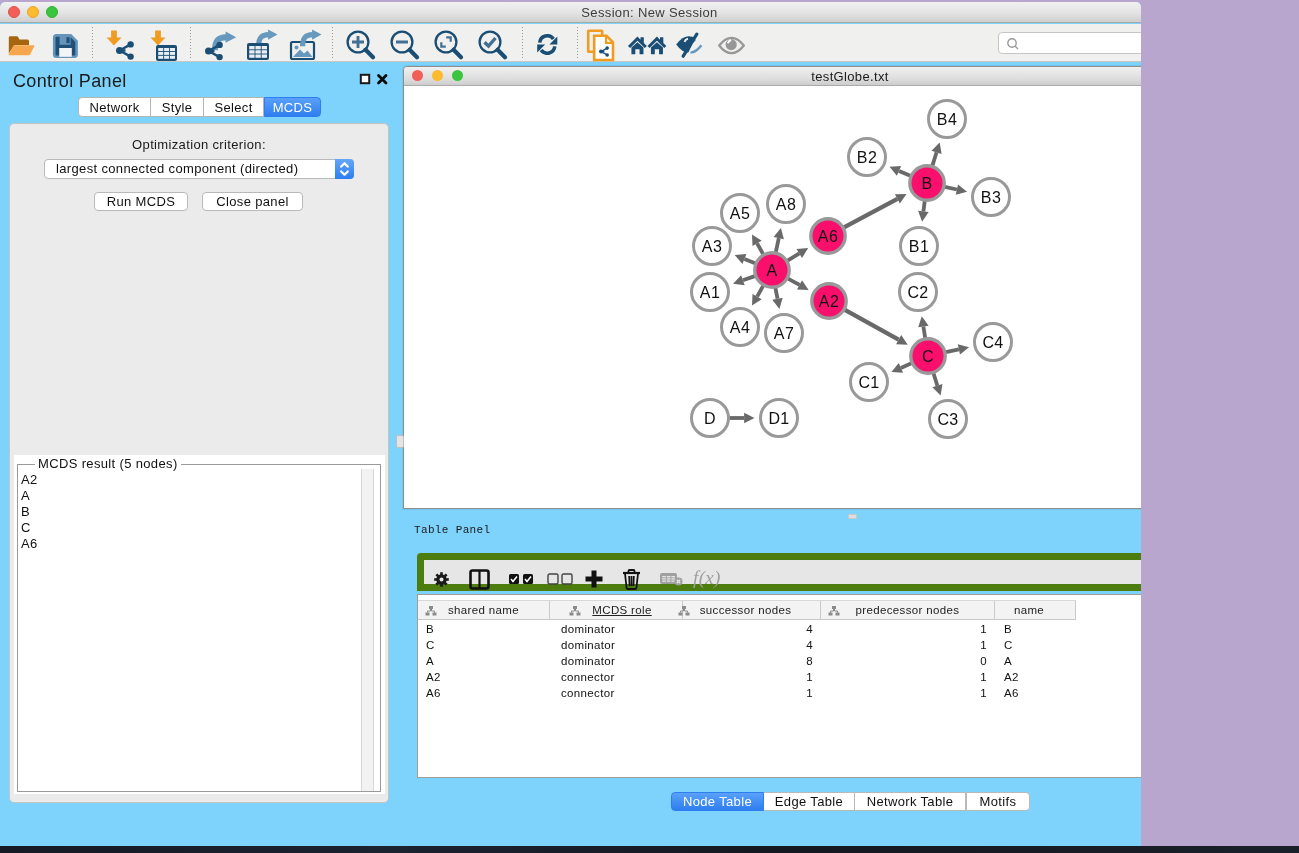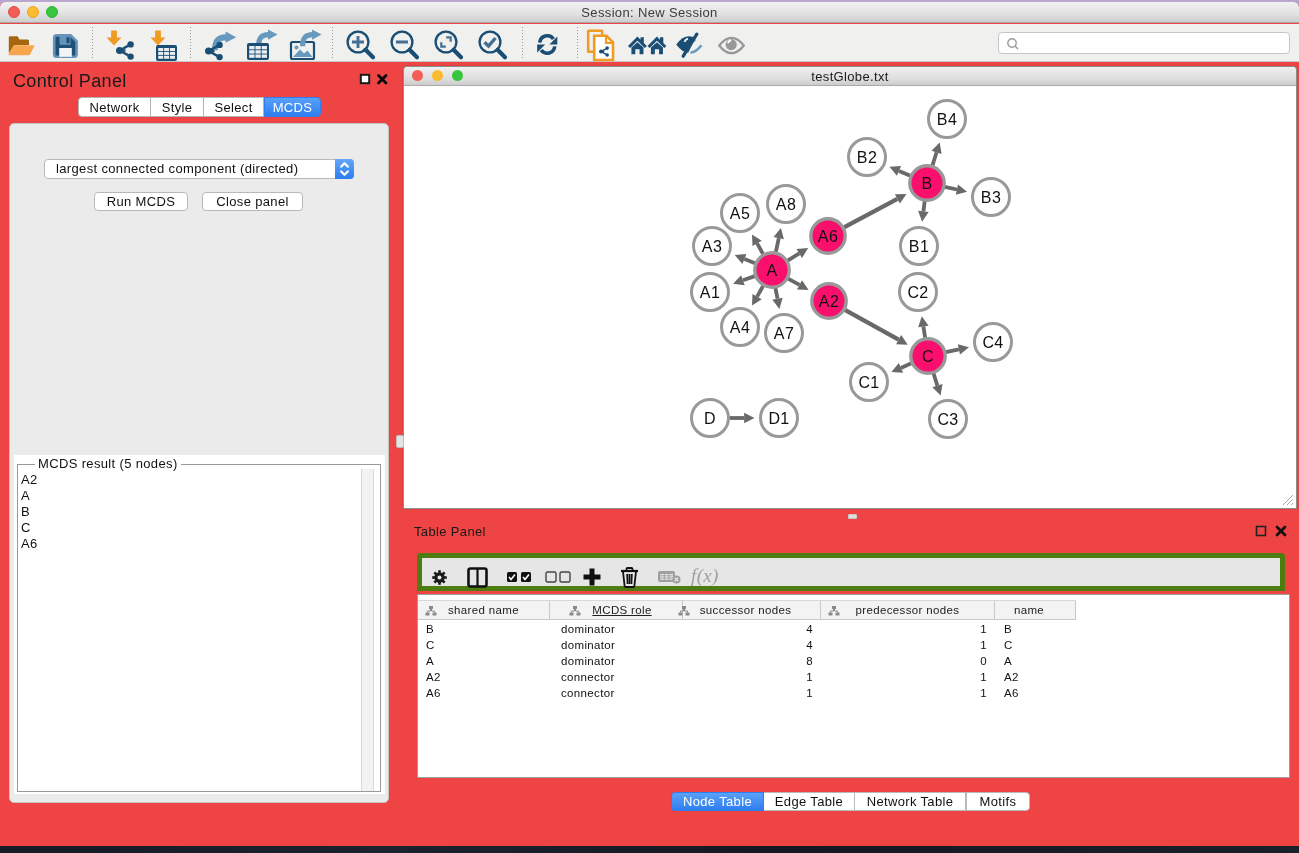--- a/index.html
+++ b/index.html
@@ -1,16 +1,16 @@
 <!DOCTYPE html>
 <html><head><meta charset="utf-8"><style>
 *{margin:0;padding:0;box-sizing:border-box;}
 html,body{width:1299px;height:853px;overflow:hidden;font-family:"Liberation Sans",sans-serif;letter-spacing:0.35px;}
 body{background:#b9a6cf;position:relative;}
-#app{position:absolute;left:0;top:2px;width:1299px;height:844px;background:#ef4444;border-radius:5px 5px 0 0;overflow:hidden;}
+#app{position:absolute;left:0;top:2px;width:1141px;height:844px;background:#7dd3fc;border-radius:5px 5px 0 0;overflow:hidden;}
 .abs{position:absolute;}
 
 #titlebar{position:absolute;left:0;top:0;width:1299px;height:21px;background:linear-gradient(180deg,#f1f1f1 0%,#e3e3e3 55%,#cfcfcf 100%);border-bottom:1px solid #a9a9a9;border-radius:5px 5px 0 0;}
 .tl{position:absolute;top:4px;width:12px;height:12px;border-radius:50%;}
 #titlebar .t{position:absolute;width:100%;text-align:center;top:3px;font-size:13px;color:#3c3c3c;}
 
 #toolbar{position:absolute;left:0;top:22px;width:1299px;height:38px;background:#f0f0ef;border-bottom:1px solid #c8c8c8;}
 .vsep{position:absolute;top:3px;height:31px;width:1px;background-image:linear-gradient(#9a9a9a 33%,rgba(0,0,0,0) 0%);background-size:1px 3px;}
 #search{position:absolute;left:998px;top:8px;width:292px;height:22px;background:#fff;border:1px solid #c6c6c6;border-radius:4px;}
 
@@ -26,22 +26,22 @@
 #mcds-fs{position:absolute;left:3px;top:9px;width:364px;height:328px;border:1px solid #9a9a9a;}
 #mcds-legend{position:absolute;left:5px;top:-9px;background:#fff;padding:0 3px;font-size:13px;color:#111;white-space:nowrap;margin-left:12px;}
 #mcds-list{position:absolute;left:7px;top:17px;font-size:13px;color:#111;line-height:16px;}
 #mcds-scroll{position:absolute;left:347px;top:14px;width:13px;height:322px;background:#f2f2f2;border-left:1px solid #d8d8d8;border-right:1px solid #d8d8d8;}
 
 #netwin{position:absolute;left:403px;top:64px;width:894px;height:443px;background:#fff;border:1px solid #8e8e8e;border-radius:4px 4px 0 0;box-shadow:0 0 0 1px rgba(0,0,0,0.06);}
 #net-title{position:absolute;left:0;top:0;width:100%;height:19px;background:linear-gradient(180deg,#f0f0f0,#dcdcdc 70%,#cccccc);border-bottom:1px solid #ababab;border-radius:4px 4px 0 0;}
 #net-title .t{position:absolute;width:100%;top:2px;text-align:center;font-size:13px;color:#1c1c1c;}
 .tl2{position:absolute;top:3px;width:11px;height:11px;border-radius:50%;}
 
-#tp-title{position:absolute;left:414px;top:522px;font-size:13px;color:#1a1a1a;}
-#tp-toolbar{position:absolute;left:417px;top:551px;width:868px;height:38px;background:#e6e6e6;border:5px solid #4d7c0f;border-radius:4px 4px 0 0;}
+#tp-title{position:absolute;left:414px;top:522px;font-size:11px;color:#1a1a1a;font-family:Liberation Mono, monospace;}
+#tp-toolbar{position:absolute;left:417px;top:551px;width:868px;height:38px;background:#e6e6e6;border:7px solid #4d7c0f;border-radius:4px 4px 0 0;}
 #tp-table{position:absolute;left:417px;top:592px;width:873px;height:184px;background:#fff;border:1px solid #9e9e9e;}
 #tp-header{position:absolute;left:0;top:5px;height:20px;background:#f3f3f3;border-top:1px solid #d8d8d8;border-bottom:1px solid #c9c9c9;width:658px;}
 .th{position:absolute;top:0;height:19px;border-right:1px solid #c9c9c9;font-size:11.5px;color:#222;text-align:center;line-height:19px;}
 .th svg{position:absolute;left:7px;top:4px;}
 .td{position:absolute;font-size:11.5px;color:#111;height:16px;line-height:16px;}
 .tabs2 .tab2{position:absolute;top:790px;height:19px;background:#fff;border:1px solid #b9b9b9;font-size:13px;color:#111;text-align:center;line-height:18px;}
 .tab2.sel{background:linear-gradient(180deg,#5aa1f8,#2e7ef0);color:#fff;border-color:#2e7ef0;}
 
 #statusbar{position:absolute;left:0;top:814px;width:1299px;height:30px;background:#ececec;border-top:1px solid #bdbdbd;}
 #memb{position:absolute;right:11px;top:6px;width:74px;height:21px;background:#f8f8f8;border:1px solid #9f9f9f;font-size:11px;color:#111;}
@@ -214,20 +214,21 @@
     <g stroke="#0a0a0a" stroke-width="2.8" stroke-linecap="round">
         <line x1="19.5" y1="2.5" x2="27" y2="10"></line>
         <line x1="27" y1="2.5" x2="19.5" y2="10"></line>
       </g>
   </svg>
   <div id="cp-panel"></div>
   <div class="seg" style="left:78px;width:73px;border-radius:4px 0 0 4px;">Network</div>
   <div class="seg" style="left:151px;width:53px;border-left:0;">Style</div>
   <div class="seg" style="left:204px;width:60px;border-left:0;">Select</div>
   <div class="seg sel" style="left:264px;width:57px;border-radius:0 4px 4px 0;">MCDS</div>
+  <div id="optlabel">Optimization criterion:</div>
   <div id="dropdown">largest connected component (directed)
     <div id="dd-step"><svg width="19" height="20" viewBox="0 0 19 20">
           <g stroke="#fff" stroke-width="2.2" fill="none" stroke-linecap="round" stroke-linejoin="round">
             <path d="M6.2 7.6 L9.5 4.2 L12.8 7.6"></path>
             <path d="M6.2 12.4 L9.5 15.8 L12.8 12.4"></path>
           </g>
         </svg></div>
   </div>
   <div class="btn" style="left:94px;width:94px;">Run MCDS</div>
   <div class="btn" style="left:202px;width:101px;">Close panel</div>

